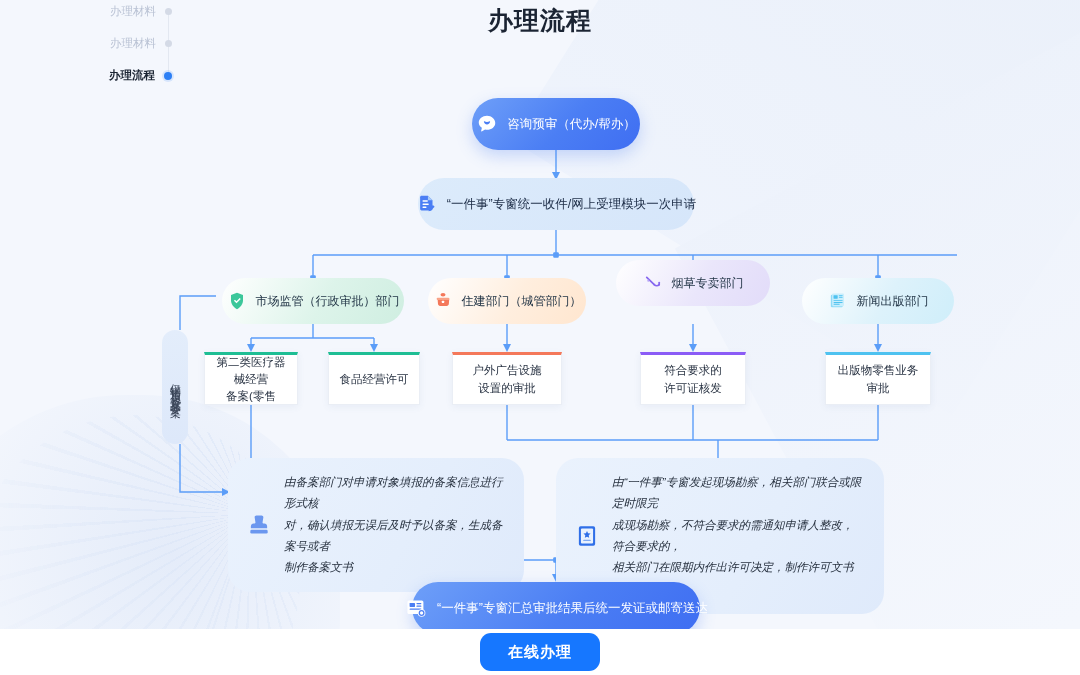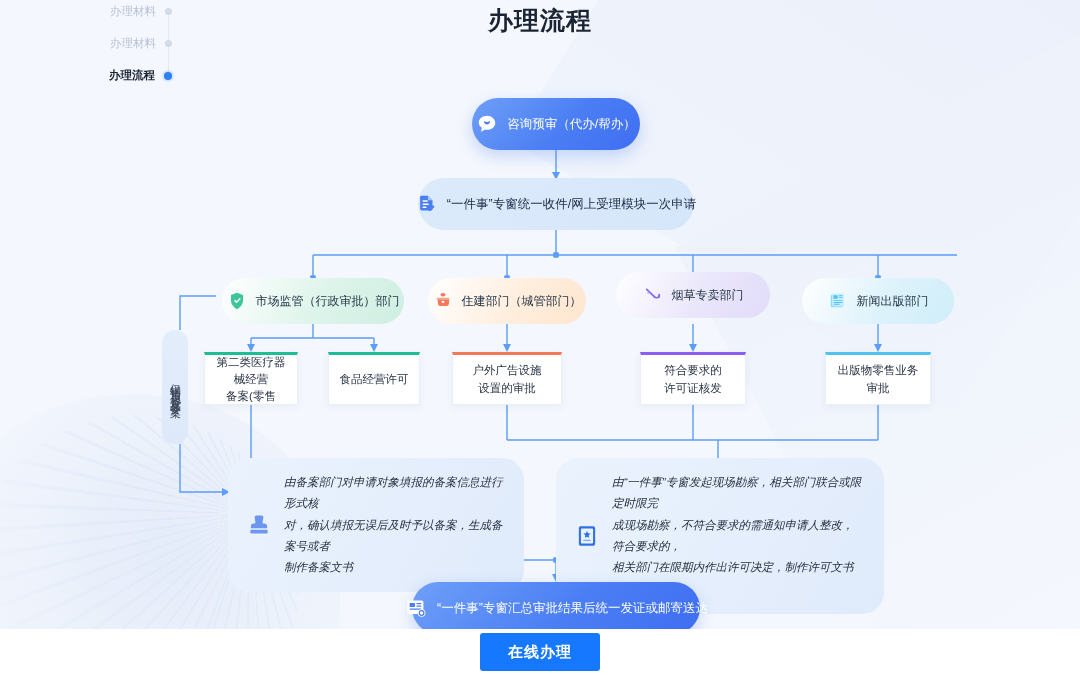--- a/index.html
+++ b/index.html
@@ -161,21 +161,21 @@
   .icon { flex:0 0 auto; display:inline-flex; align-items:center; justify-content:center; }
   .icon svg { display:block; }
 
   
   #cta-wrap {
     position:absolute; left:0; right:0; bottom:0; height:46px; z-index:7;
     display:flex; align-items:center; justify-content:center;
     background:#fff;
   }
   #cta {
-    width:120px; height:38px; border:none; border-radius:3px;
+    width:120px; height:38px; border:none; border-radius:11px;
     background:#1677ff; color:#fff; font-size:15px; font-weight:bold;
     font-family:"Liberation Sans", sans-serif;
     cursor:pointer; letter-spacing:1px;
   }
 </style>
 </head>
 <body>
 
 <div id="bg">
   <div class="bg-diag-1"></div>
@@ -311,21 +311,21 @@
       <svg width="20" height="20" viewBox="0 0 24 24">
         <ellipse cx="12" cy="4.4" rx="3" ry="2.1" fill="#f4785a"></ellipse>
         <path fill="#f4785a" d="M5.5 8.4h13c.6 0 1 .5 1 1.1l-.5 6.2c-.1 1.3-1.2 2.3-2.5 2.3H8.5c-1.3 0-2.4-1-2.5-2.3L5.5 9.5c0-.6.4-1.1 1-1.1z"></path>
         <rect x="4.4" y="8.1" width="15.2" height="2.8" rx="1.3" fill="#f9a287"></rect>
         <rect x="10.6" y="11.6" width="2.8" height="2.8" rx=".6" fill="#ffffff"></rect>
       </svg>
     </span>
     <span>住建部门（城管部门）</span>
   </div>
 
-  <div class="node pill dept dept-purple" style="left:616px; top:272px; width:154px;">
+  <div class="node pill dept dept-purple" style="left:616px; top:260px; width:154px;">
     <span class="icon">
       <svg width="20" height="20" viewBox="0 0 24 24">
         <path fill="none" stroke="#8667ef" stroke-width="2.1" stroke-linecap="round" d="M4.5 5.2L13.5 14"></path>
         <path fill="none" stroke="#8667ef" stroke-width="2.1" stroke-linecap="round" d="M13.5 14c1.6 1.6 4.3 1.6 5.9 0"></path>
         <path fill="none" stroke="#8667ef" stroke-width="2.1" stroke-linecap="round" d="M19.4 14v-2.6"></path>
         <circle cx="6.4" cy="9.2" r="1.3" fill="#b8a6f6"></circle>
       </svg>
     </span>
     <span>烟草专卖部门</span>
   </div>

